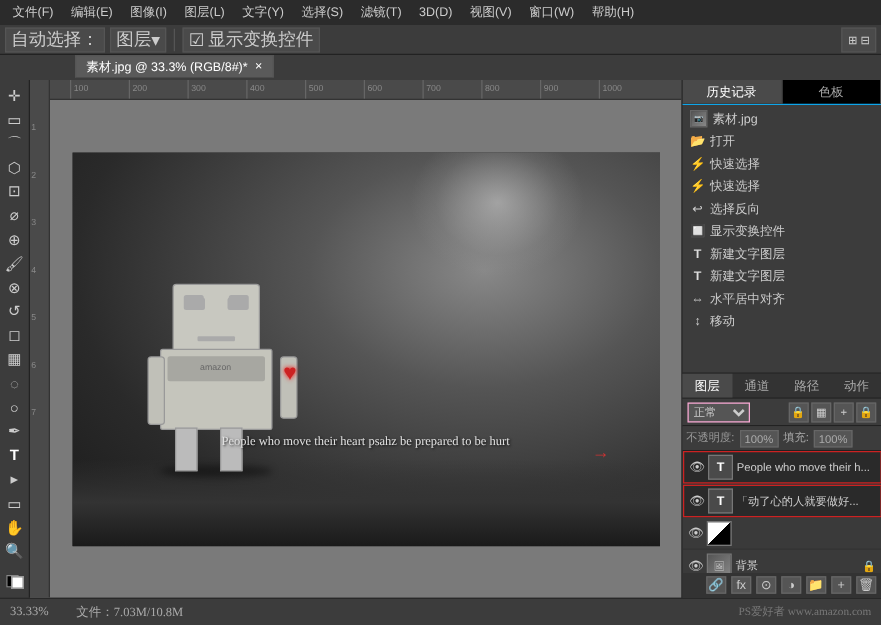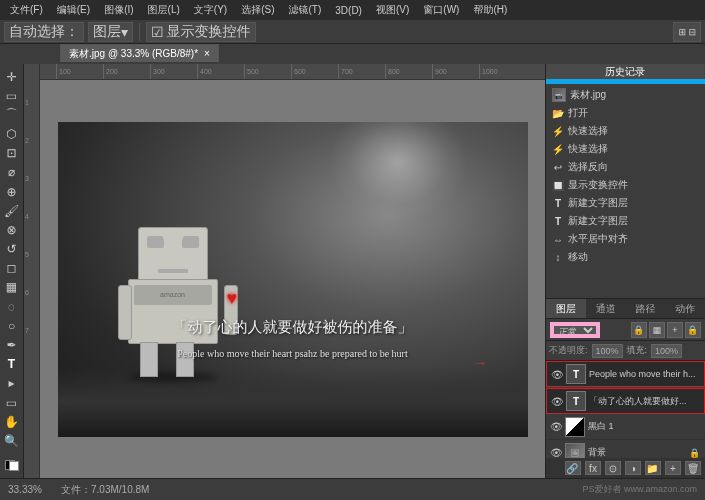--- a/index.html
+++ b/index.html
@@ -309,21 +309,21 @@
       border-left: 1px solid #222;
       display: flex;
       flex-direction: column;
     }
 
     
     #panel-tabs {
       height: 20px;
       display: flex;
       background: #000000;
-      border-bottom: 5px solid #0ea5e9;
+      border-bottom: 1px solid #0ea5e9;
     }
     .panel-tab {
       flex: 1;
       display: flex;
       align-items: center;
       justify-content: center;
       font-size: 10px;
       color: #aaa;
       cursor: pointer;
       border-right: 1px solid #444;
@@ -393,25 +393,24 @@
       background: #3c3c3c;
       display: flex;
       align-items: center;
       padding: 0 4px;
       gap: 2px;
       border-bottom: 1px solid #222;
     }
     .layers-toolbar-select {
       height: 16px;
       background: #555;
-      border: 4px solid #f9a8d4;
+      border: 1px solid #f9a8d4;
       color: #ccc;
       font-size: 9px;
       width: 50px;
-      font-style: italic;
     }
     .layers-toolbar-btn {
       height: 16px;
       width: 16px;
       background: #555;
       border: 1px solid #666;
       color: #ccc;
       font-size: 9px;
       display: flex;
       align-items: center;
@@ -527,20 +526,21 @@
     #statusbar {
       height: 22px;
       background: #3c3c3c;
       border-top: 1px solid #222;
       display: flex;
       align-items: center;
       padding: 0 8px;
       gap: 8px;
       font-size: 10px;
       color: #aaa;
+      font-family: Liberation Serif, serif;
     }
     .status-zoom { min-width: 45px; }
 
     
     .ruler-h-content {
       display: flex;
       align-items: center;
       height: 100%;
       font-size: 7px;
       color: #888;
@@ -683,33 +683,33 @@
           <div class="robot-arm-left"></div>
 
           <div class="robot-arm-right">
             <div class="robot-heart">♥</div>
           </div>
 
           <div class="robot-leg-left"></div>
           <div class="robot-leg-right"></div>
         </div>
 
-        <div class="image-text-cn">「动了心的人就要做好被伤的准备」</div>
 
         <div class="image-text-en">People who move their heart psahz be prepared to be hurt</div>
 
         <div class="arrow-decoration">→</div>
       </div>
     </div>
   </div>
 
   <div id="right-panel">
 
     <div id="panel-tabs">
       <div class="panel-tab active">历史记录</div>
+      <div class="panel-tab">色板</div>
     </div>
 
     <div id="history-list">
 
       <div class="history-item">
         <div class="history-thumb" style="background:linear-gradient(135deg,#555,#888);">
           <span style="font-size:6px;color:#ccc;">📷</span>
         </div>
         <span>素材.jpg</span>
       </div>
@@ -787,21 +787,20 @@
 
         <div class="layer-item highlighted" style="border:1px solid #cc2222;background:#2a2a2a;margin-top:1px;">
           <span class="layer-eye">👁</span>
           <div class="layer-thumb text-thumb">T</div>
           <span class="layer-name">「动了心的人就要做好...</span>
         </div>
 
         <div class="layer-item">
           <span class="layer-eye">👁</span>
           <div class="layer-thumb" style="background:linear-gradient(135deg,#fff 50%,#000 50%);"></div>
-          <span class="layer-name">黑白 1</span>
         </div>
 
         <div class="layer-item">
           <span class="layer-eye">👁</span>
           <div class="layer-thumb img-thumb" style="font-size:7px;color:#ccc;">🖼</div>
           <span class="layer-name">背景</span>
           <span class="layer-lock">🔒</span>
         </div>
       </div>
 

